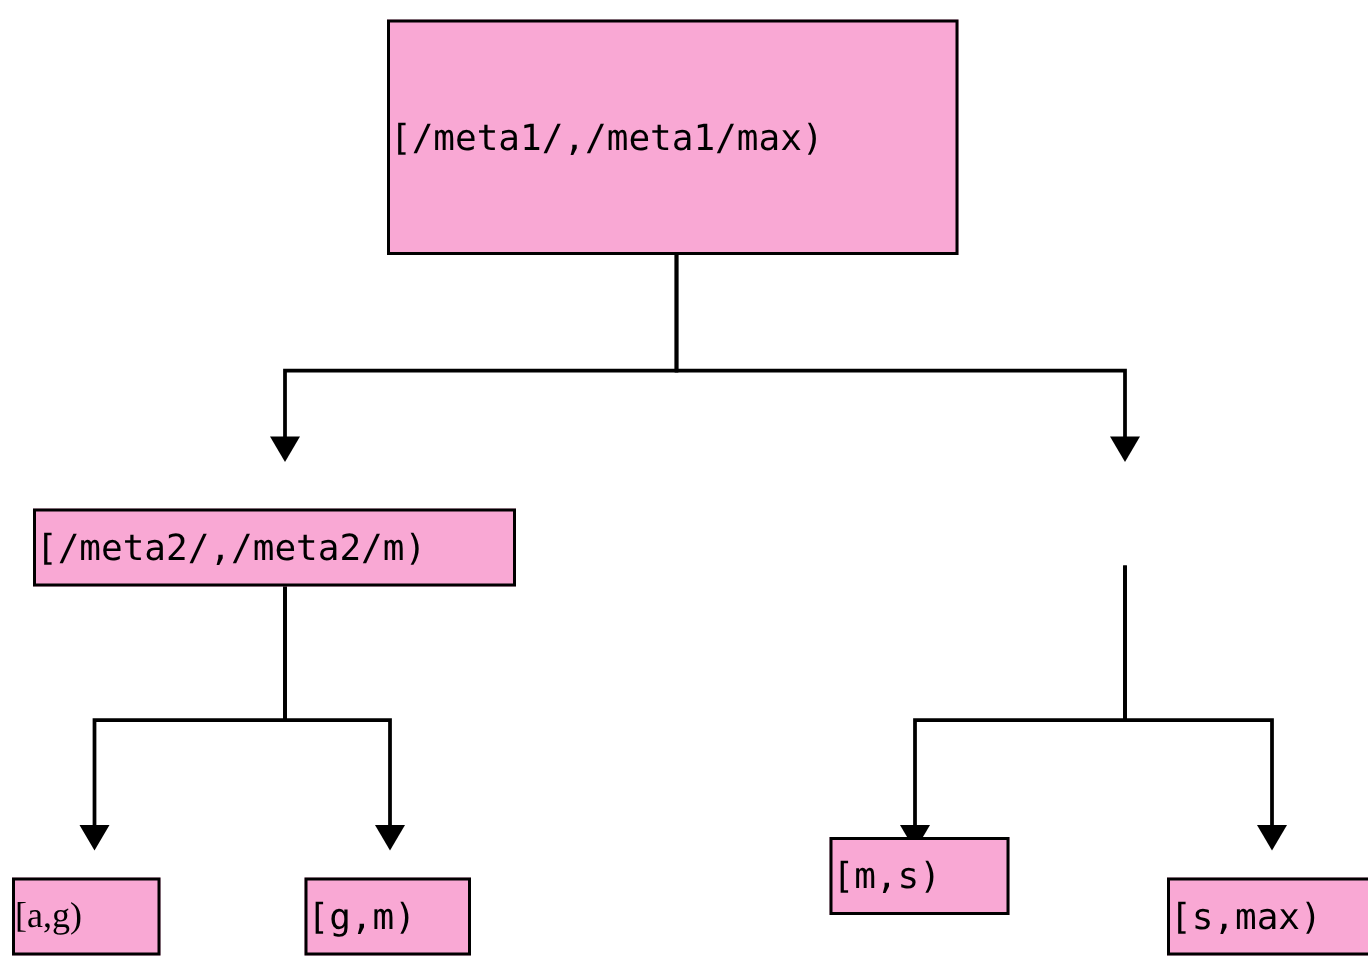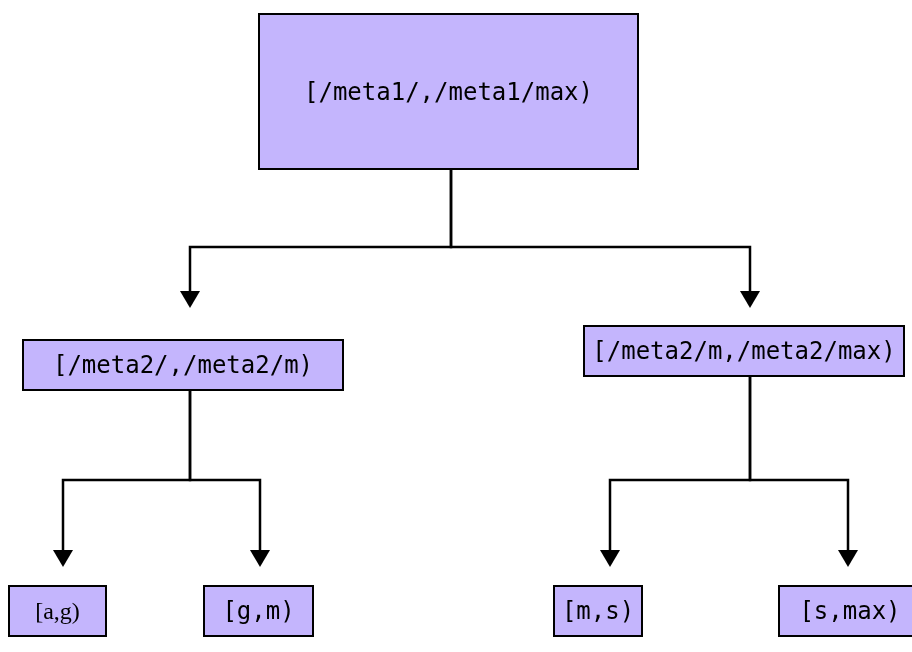--- a/index.html
+++ b/index.html
@@ -28,34 +28,34 @@
     stroke-width: 2.5;
   }
   .edges polygon {
     fill: #000000;
     stroke: none;
   }
   .node {
     position: absolute;
     box-sizing: border-box;
     border: 2.5px solid #000000;
-    background: #c4b5fd;
+    background: #f9a8d4;
     display: flex;
     align-items: center;
-    justify-content: center;
+    justify-content: flex-start;
     color: #000000;
     font-size: 24px;
     white-space: nowrap;
   }
   .node-root      { left: 258px; top: 13px;  width: 381px; height: 157px; }
   .node-left      { left: 22px;  top: 339px; width: 322px; height: 52px; }
   .node-right     { left: 583px; top: 325px; width: 322px; height: 52px; }
   .node-leaf-ag   { left: 8px;   top: 585px; width: 99px;  height: 52px; font-family: Liberation Serif, serif; }
   .node-leaf-gm   { left: 203px; top: 585px; width: 111px;  height: 52px; }
-  .node-leaf-ms   { left: 553px; top: 585px; width: 90px; height: 52px; }
+  .node-leaf-ms   { left: 553px; top: 558px; width: 120px; height: 52px; }
   .node-leaf-smax { left: 778px; top: 585px; width: 144px; height: 52px; }
 </style>
 </head>
 <body>
 
 <div class="canvas">
 
   <svg class="edges" viewBox="0 0 912 652" xmlns="http://www.w3.org/2000/svg">
 
     <g>
@@ -90,23 +90,20 @@
   </svg>
 
   <div class="node node-root">
     <span>[/meta1/,/meta1/max)</span>
   </div>
 
   <div class="node node-left">
     <span>[/meta2/,/meta2/m)</span>
   </div>
 
-  <div class="node node-right">
-    <span>[/meta2/m,/meta2/max)</span>
-  </div>
 
   <div class="node node-leaf-ag">
     <span>[a,g)</span>
   </div>
 
   <div class="node node-leaf-gm">
     <span>[g,m)</span>
   </div>
 
   <div class="node node-leaf-ms">

